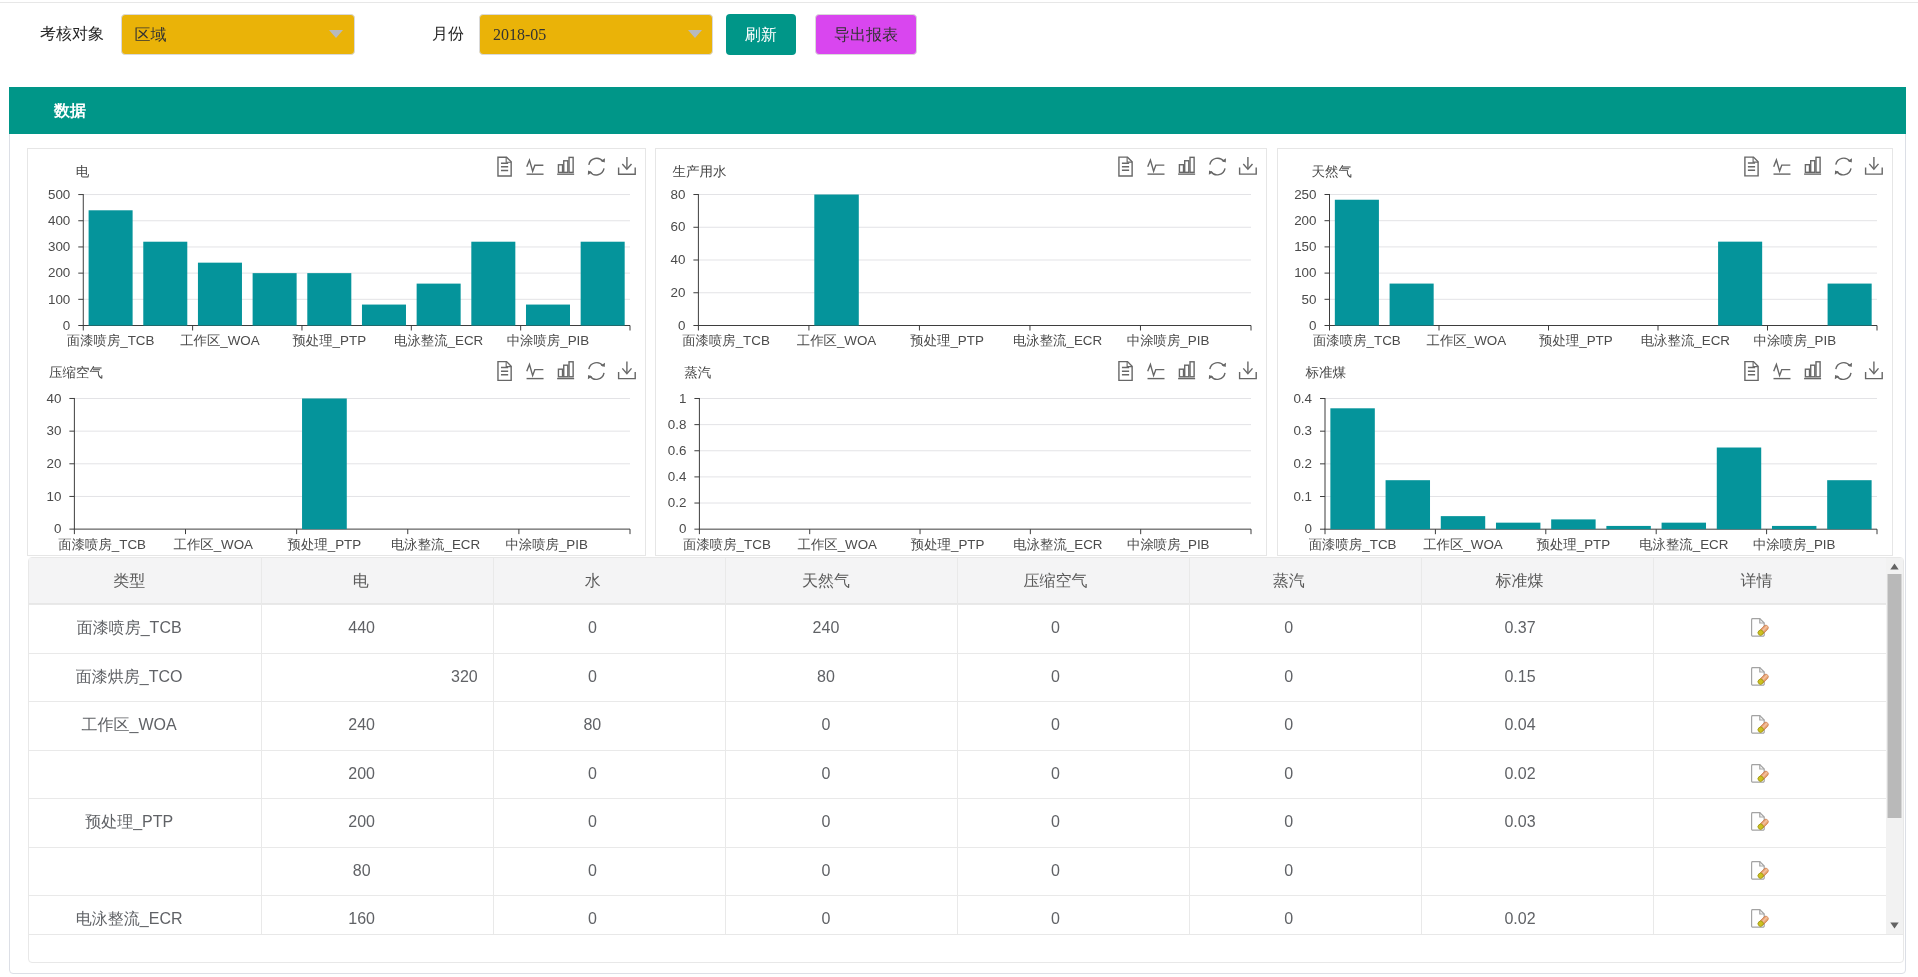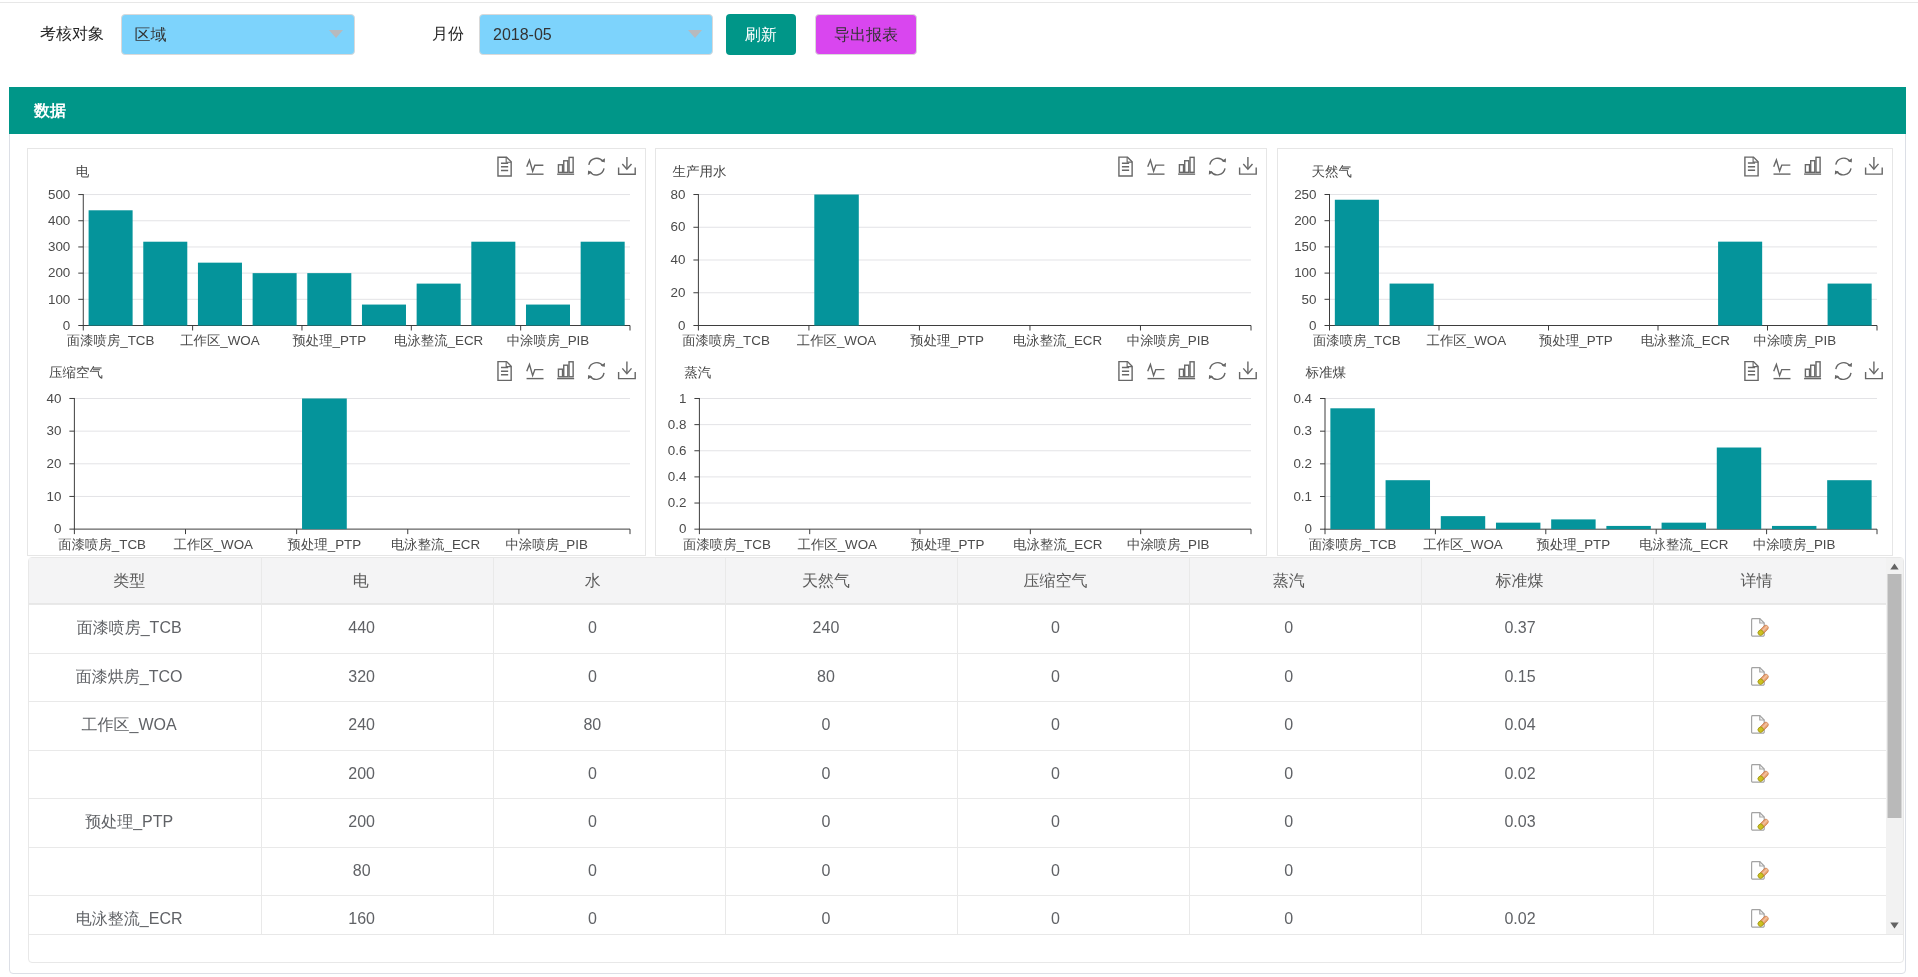--- a/index.html
+++ b/index.html
@@ -1,30 +1,30 @@
 <!DOCTYPE html>
 <html><head><meta charset="utf-8"><style>
 html,body{margin:0;padding:0;}
 body{width:1918px;height:977px;position:relative;background:#fff;
  font-family:"Liberation Sans",sans-serif;overflow:hidden;}
 .topline{position:absolute;left:0;top:2px;width:1918px;height:1px;background:#e7e7e7;}
 .ctl{position:absolute;top:13.5px;height:41px;box-sizing:border-box;}
 .lab{position:absolute;top:0;font-size:16px;color:#262626;line-height:68px;}
-.sel{border:1px solid #d9d9d9;border-radius:4px;background:#7dd3fc;font-size:16px;color:#333;
- line-height:39px;padding-left:13px;box-sizing:border-box;position:absolute;}
+.sel{border:1px solid #d9d9d9;border-radius:4px;background:#eab308;font-size:16px;color:#333;
+ line-height:39px;padding-left:13px;box-sizing:border-box;position:absolute;font-family:Liberation Serif, serif;}
 .arr{position:absolute;top:30px;width:0;height:0;border-left:7px solid transparent;
  border-right:7px solid transparent;border-top:8px solid #b7b9bd;}
 .btn1{position:absolute;background:#009688;color:#fff;border-radius:4px;font-size:16px;
  text-align:center;line-height:41px;}
 .btn2{position:absolute;background:#d946ef;color:#333;border:1px solid #d9d9d9;border-radius:4px;
  font-size:16px;text-align:center;line-height:39px;box-sizing:border-box;}
 .panel{position:absolute;left:9px;top:87px;width:1897px;height:887px;
  border:1px solid #dcdfe6;border-radius:0 0 4px 4px;box-sizing:border-box;background:#fff;}
 .phead{position:absolute;left:-1px;top:-1px;width:1897px;height:47px;background:#009688;
- color:#fff;font-size:16px;font-weight:bold;line-height:47px;padding-left:25px;box-sizing:border-box;}
+ color:#fff;font-size:16px;font-weight:bold;line-height:47px;padding-left:45px;box-sizing:border-box;}
 .card{position:absolute;top:60.0px;height:408.0px;border:1px solid #e6e6e6;
  box-sizing:border-box;background:#fff;}
 .card svg{display:block;margin:-1px 0 0 -1px;}
 .ax{font-size:13.4px;fill:#4b4b4b;font-family:"Liberation Sans",sans-serif;}
 .ttl{font-size:13.5px;fill:#464646;font-family:"Liberation Sans",sans-serif;}
 .tablecard{position:absolute;left:17.5px;top:469px;width:1876.5px;height:406px;
  border:1px solid #e8e8e8;border-radius:4px;box-sizing:border-box;background:#fff;}
 .scrollclip{position:absolute;left:0;top:0;width:1874.5px;height:376px;overflow:hidden;
  border-bottom:1px solid #e8e8e8;}
 .thead{position:absolute;background:#f4f4f5;border-bottom:1px solid #e7e7e7;box-sizing:border-box;}
@@ -457,21 +457,21 @@
               </linearGradient>
             </defs>
             <path d="M2.6,2.6 h8.2 l4.4,4.4 v12 a1.2,1.2 0 0 1 -1.2,1.2 h-10.2 a1.2,1.2 0 0 1 -1.2,-1.2 v-15.2 a1.2,1.2 0 0 1 1.2,-1.2 z" fill="#fefefe" stroke="#a3a3a3" stroke-width="1.2"></path>
             <path d="M10.8,2.6 v4.4 h4.4" fill="none" stroke="#a3a3a3" stroke-width="1.2"></path>
             <g transform="rotate(45 13.6 14.8)">
               <rect x="11.2" y="7.8" width="5.0" height="10.1" rx="2.4" fill="url(#pcl)" stroke="#c4733f" stroke-width="0.5"></rect>
               <ellipse cx="13.55" cy="17.5" rx="2.6" ry="2.7" fill="#ccc11f" stroke="#9d9413" stroke-width="0.8"></ellipse>
             </g>
           </svg></div>
         <div class="td" style="left:-15.4px;top:94.5px;width:232.1px;height:48.5px;line-height:48.5px;">面漆烘房_TCO</div>
-        <div class="td" style="left:217.1px;top:94.5px;width:232.1px;height:48.5px;line-height:48.5px;">320</div>
+        <div class="td" style="left:217.1px;top:94.5px;width:232.1px;height:48.5px;line-height:48.5px;text-align:right;">320</div>
         <div class="td" style="left:447.8px;top:94.5px;width:232.1px;height:48.5px;line-height:48.5px;">0</div>
         <div class="td" style="left:681.4px;top:94.5px;width:232.1px;height:48.5px;line-height:48.5px;">80</div>
         <div class="td" style="left:911.0px;top:94.5px;width:232.1px;height:48.5px;line-height:48.5px;">0</div>
         <div class="td" style="left:1144.1px;top:94.5px;width:232.1px;height:48.5px;line-height:48.5px;">0</div>
         <div class="td" style="left:1375.5px;top:94.5px;width:232.1px;height:48.5px;line-height:48.5px;">0.15</div>
         <div class="td icon" style="left:1615.9px;top:94.5px;width:232.1px;height:48.5px;line-height:48.5px;"><svg width="22" height="22" viewBox="0 0 22 22">
             <defs>
               <linearGradient id="pcl" x1="0" y1="0" x2="1" y2="0">
                 <stop offset="0" stop-color="#d9885a"></stop>
                 <stop offset="0.45" stop-color="#f7c5a1"></stop>

